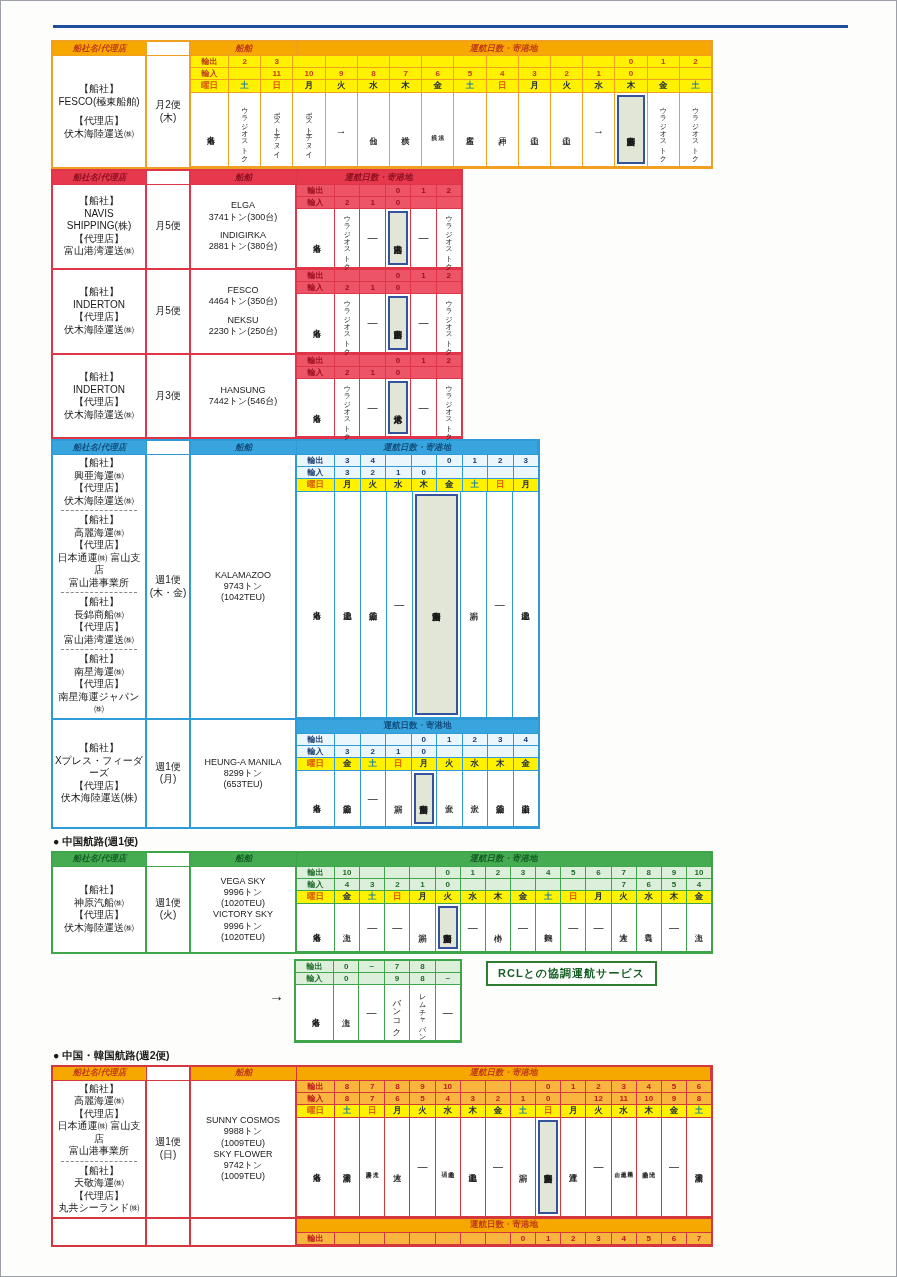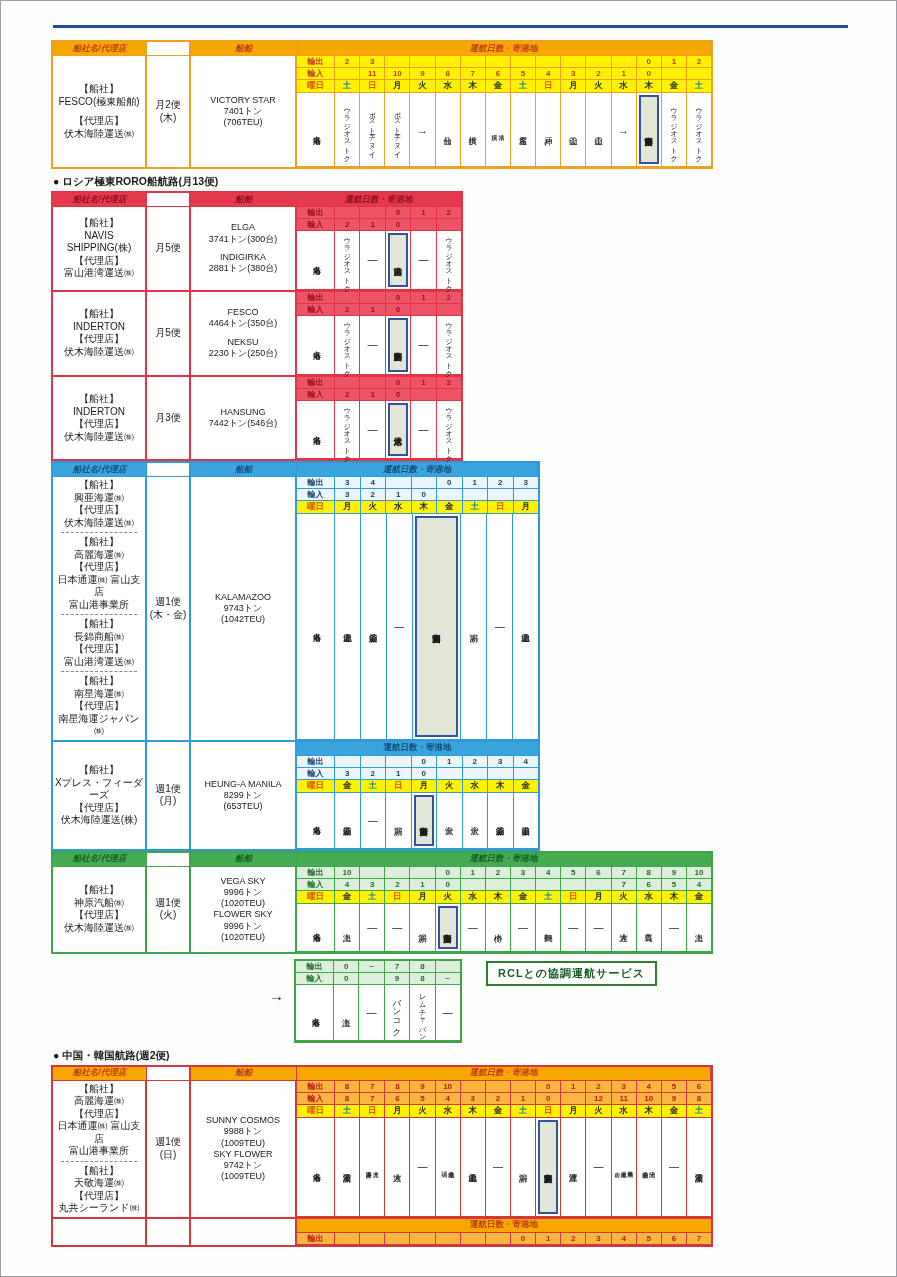--- a/index.html
+++ b/index.html
@@ -93,25 +93,20 @@
               <div>【船社】</div>
               <div>FESCO(極東船舶)</div>
               <div class="gapline"></div>
               <div>【代理店】</div>
               <div>伏木海陸運送㈱</div>
             </div>
             <div class="fcell">
               <div>月2便</div>
               <div>(木)</div>
             </div>
-            <div class="vcell">
-              <div>VICTORY STAR</div>
-              <div>7401トン</div>
-              <div>(706TEU)</div>
-            </div>
             <div class="sched">
               <div class="srow numrow">
                 <div class="sc lab">輸出</div>
                 <div class="sc">2</div>
                 <div class="sc">3</div>
                 <div class="sc"></div>
                 <div class="sc"></div>
                 <div class="sc"></div>
                 <div class="sc"></div>
                 <div class="sc"></div>
@@ -213,21 +208,20 @@
                 </div>
                 <div class="sc">
                   <div class="vp sm">ウラジオストク</div>
                 </div>
               </div>
             </div>
           </div>
         </div>
       </div>
       <div class="section th1">
-        <div class="sec-title">● ロシア極東RORO船航路(月13便)</div>
         <div class="tbl" style="width: 412px;">
           <div class="hd">
             <div class="hcell ccol">船社名/代理店</div>
             <div class="hempty fcol"></div>
             <div class="hcell vcol">船舶</div>
             <div class="hcell scol">運航日数・寄港地</div>
           </div>
           <div class="brow">
             <div class="ccell">
               <div>【船社】</div>
@@ -585,20 +579,21 @@
                 </div>
                 <div class="sc">
                   <div class="vp">釜山新港</div>
                 </div>
               </div>
             </div>
           </div>
         </div>
       </div>
       <div class="section th3">
+        <div class="sec-title">● 中国航路(週1便)</div>
         <div class="tbl" style="width: 662px;">
           <div class="hd">
             <div class="hcell ccol">船社名/代理店</div>
             <div class="hempty fcol"></div>
             <div class="hcell vcol">船舶</div>
             <div class="hcell scol">運航日数・寄港地</div>
           </div>
           <div class="brow">
             <div class="ccell">
               <div>【船社】</div>
@@ -607,21 +602,21 @@
               <div>伏木海陸運送㈱</div>
             </div>
             <div class="fcell">
               <div>週1便</div>
               <div>(火)</div>
             </div>
             <div class="vcell">
               <div>VEGA SKY</div>
               <div>9996トン</div>
               <div>(1020TEU)</div>
-              <div>FLOWER SKY</div>
+              <div>VICTORY SKY</div>
               <div>9996トン</div>
               <div>(1020TEU)</div>
             </div>
             <div class="sched">
               <div class="srow numrow">
                 <div class="sc lab">輸出</div>
                 <div class="sc">10</div>
                 <div class="sc"></div>
                 <div class="sc"></div>
                 <div class="sc"></div>

